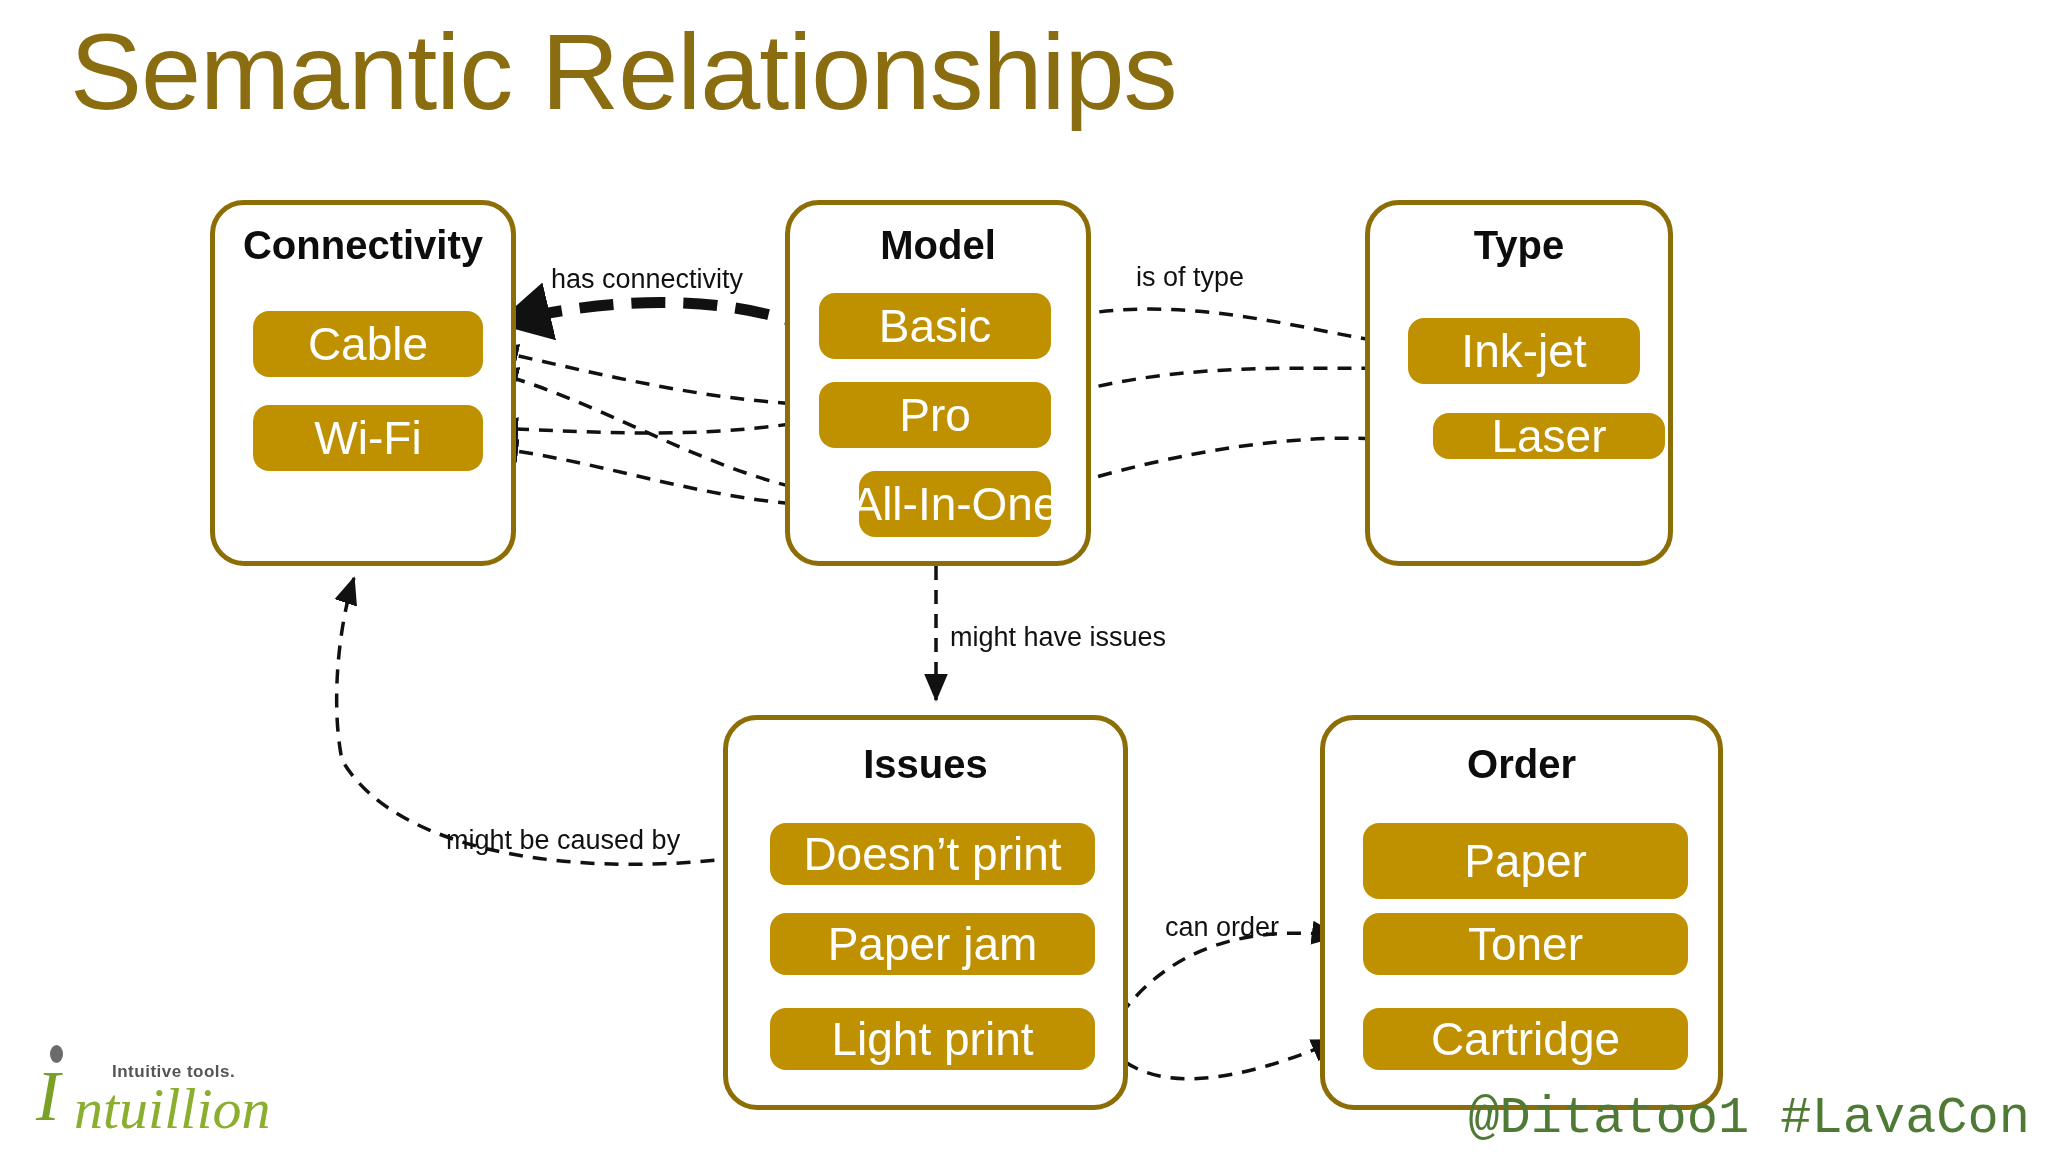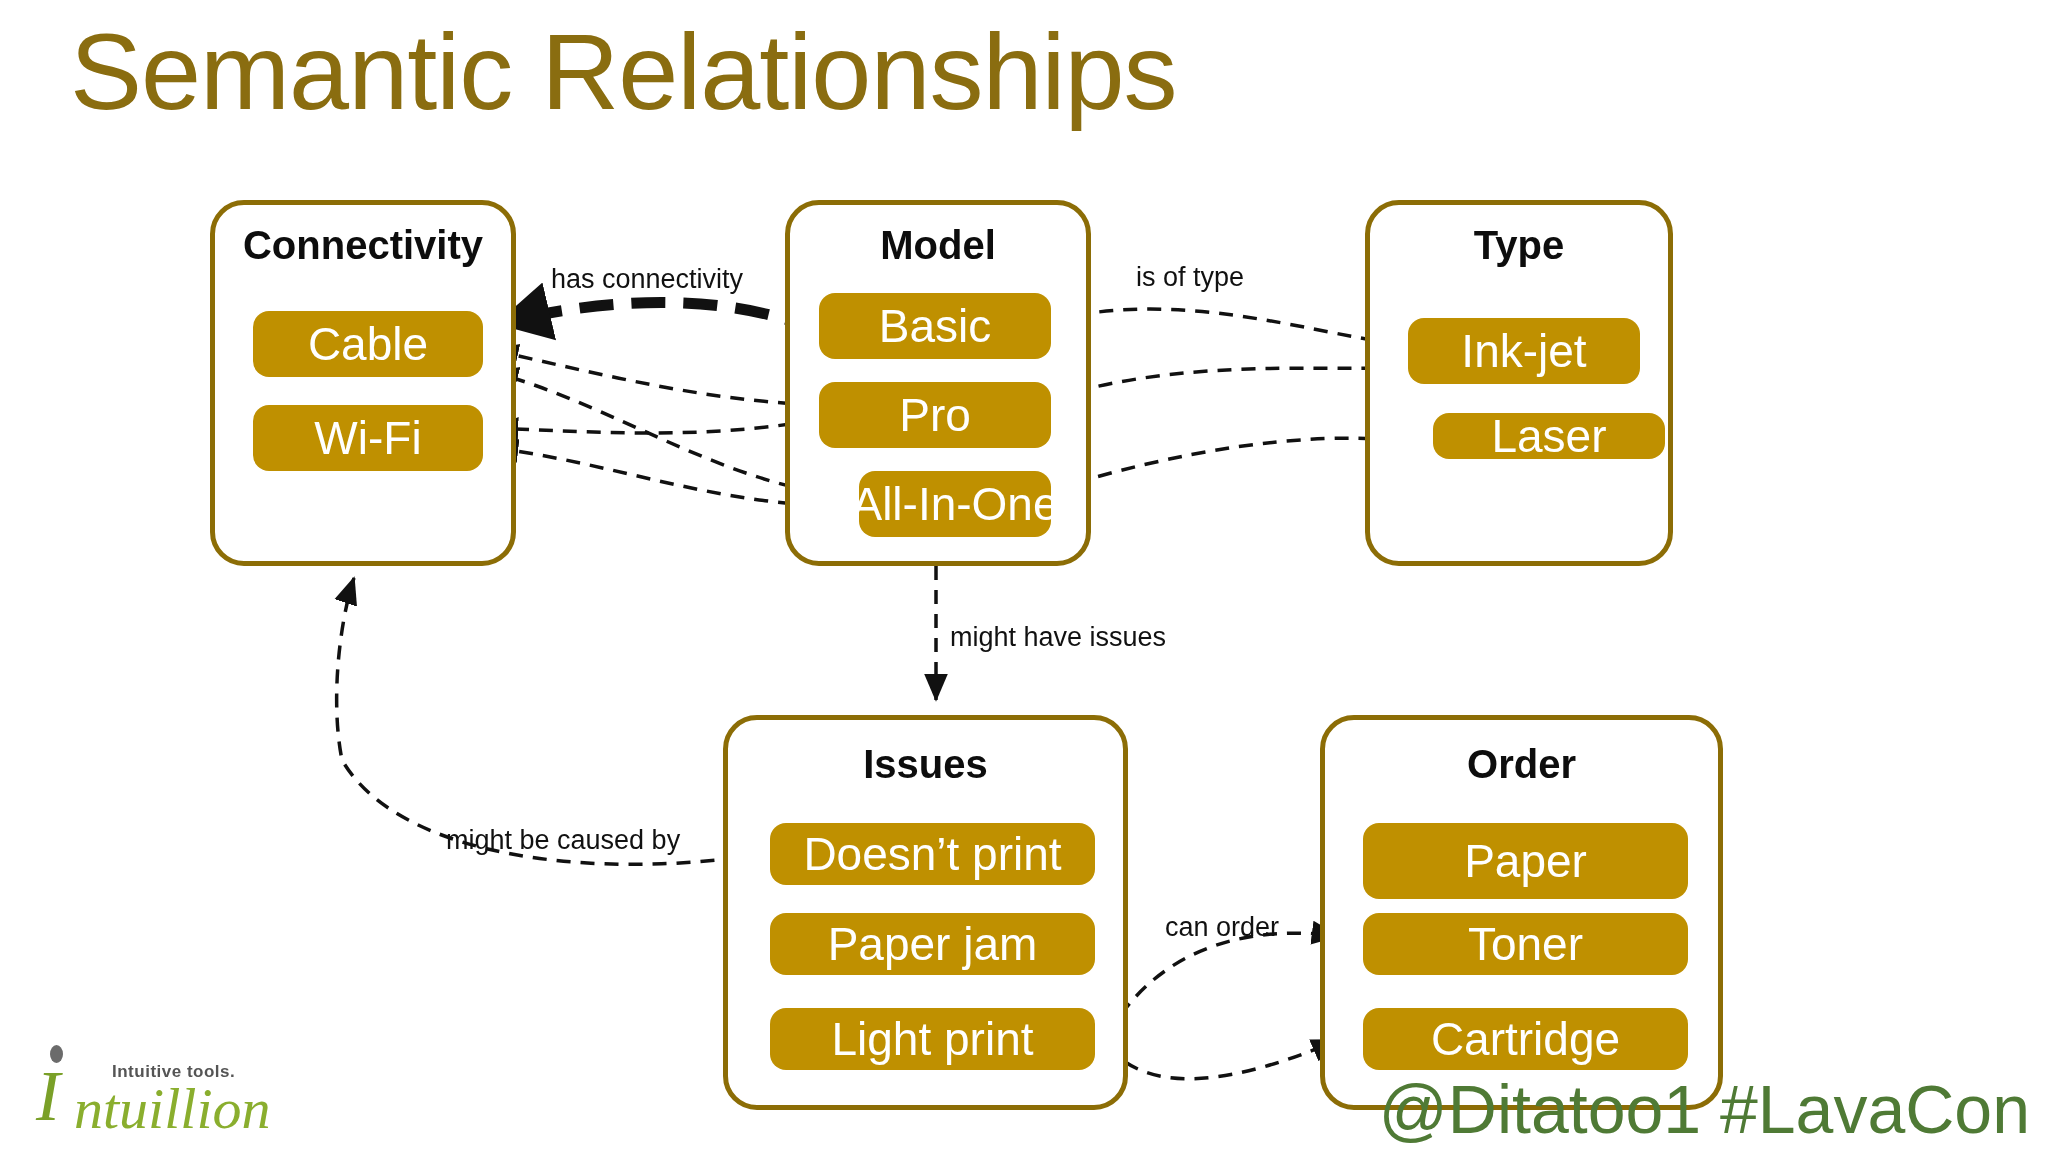--- a/index.html
+++ b/index.html
@@ -123,23 +123,24 @@
     top: 22px;
     font-size: 17px;
     font-weight: bold;
     color: #555555;
     letter-spacing: 0.5px;
   }
   #handle {
     position: absolute;
     right: 18px;
     bottom: 4px;
-    font-size: 68px;
+    font-size: 52px;
     color: #4f7a35;
     white-space: nowrap;
+    font-family: Liberation Mono, monospace;
   }
 </style>
 </head>
 <body>
 
 <div id="stage">
 
   <div id="page-title">Semantic Relationships</div>
 
   <svg id="connectors" viewBox="0 0 2048 1152" xmlns="http://www.w3.org/2000/svg">

